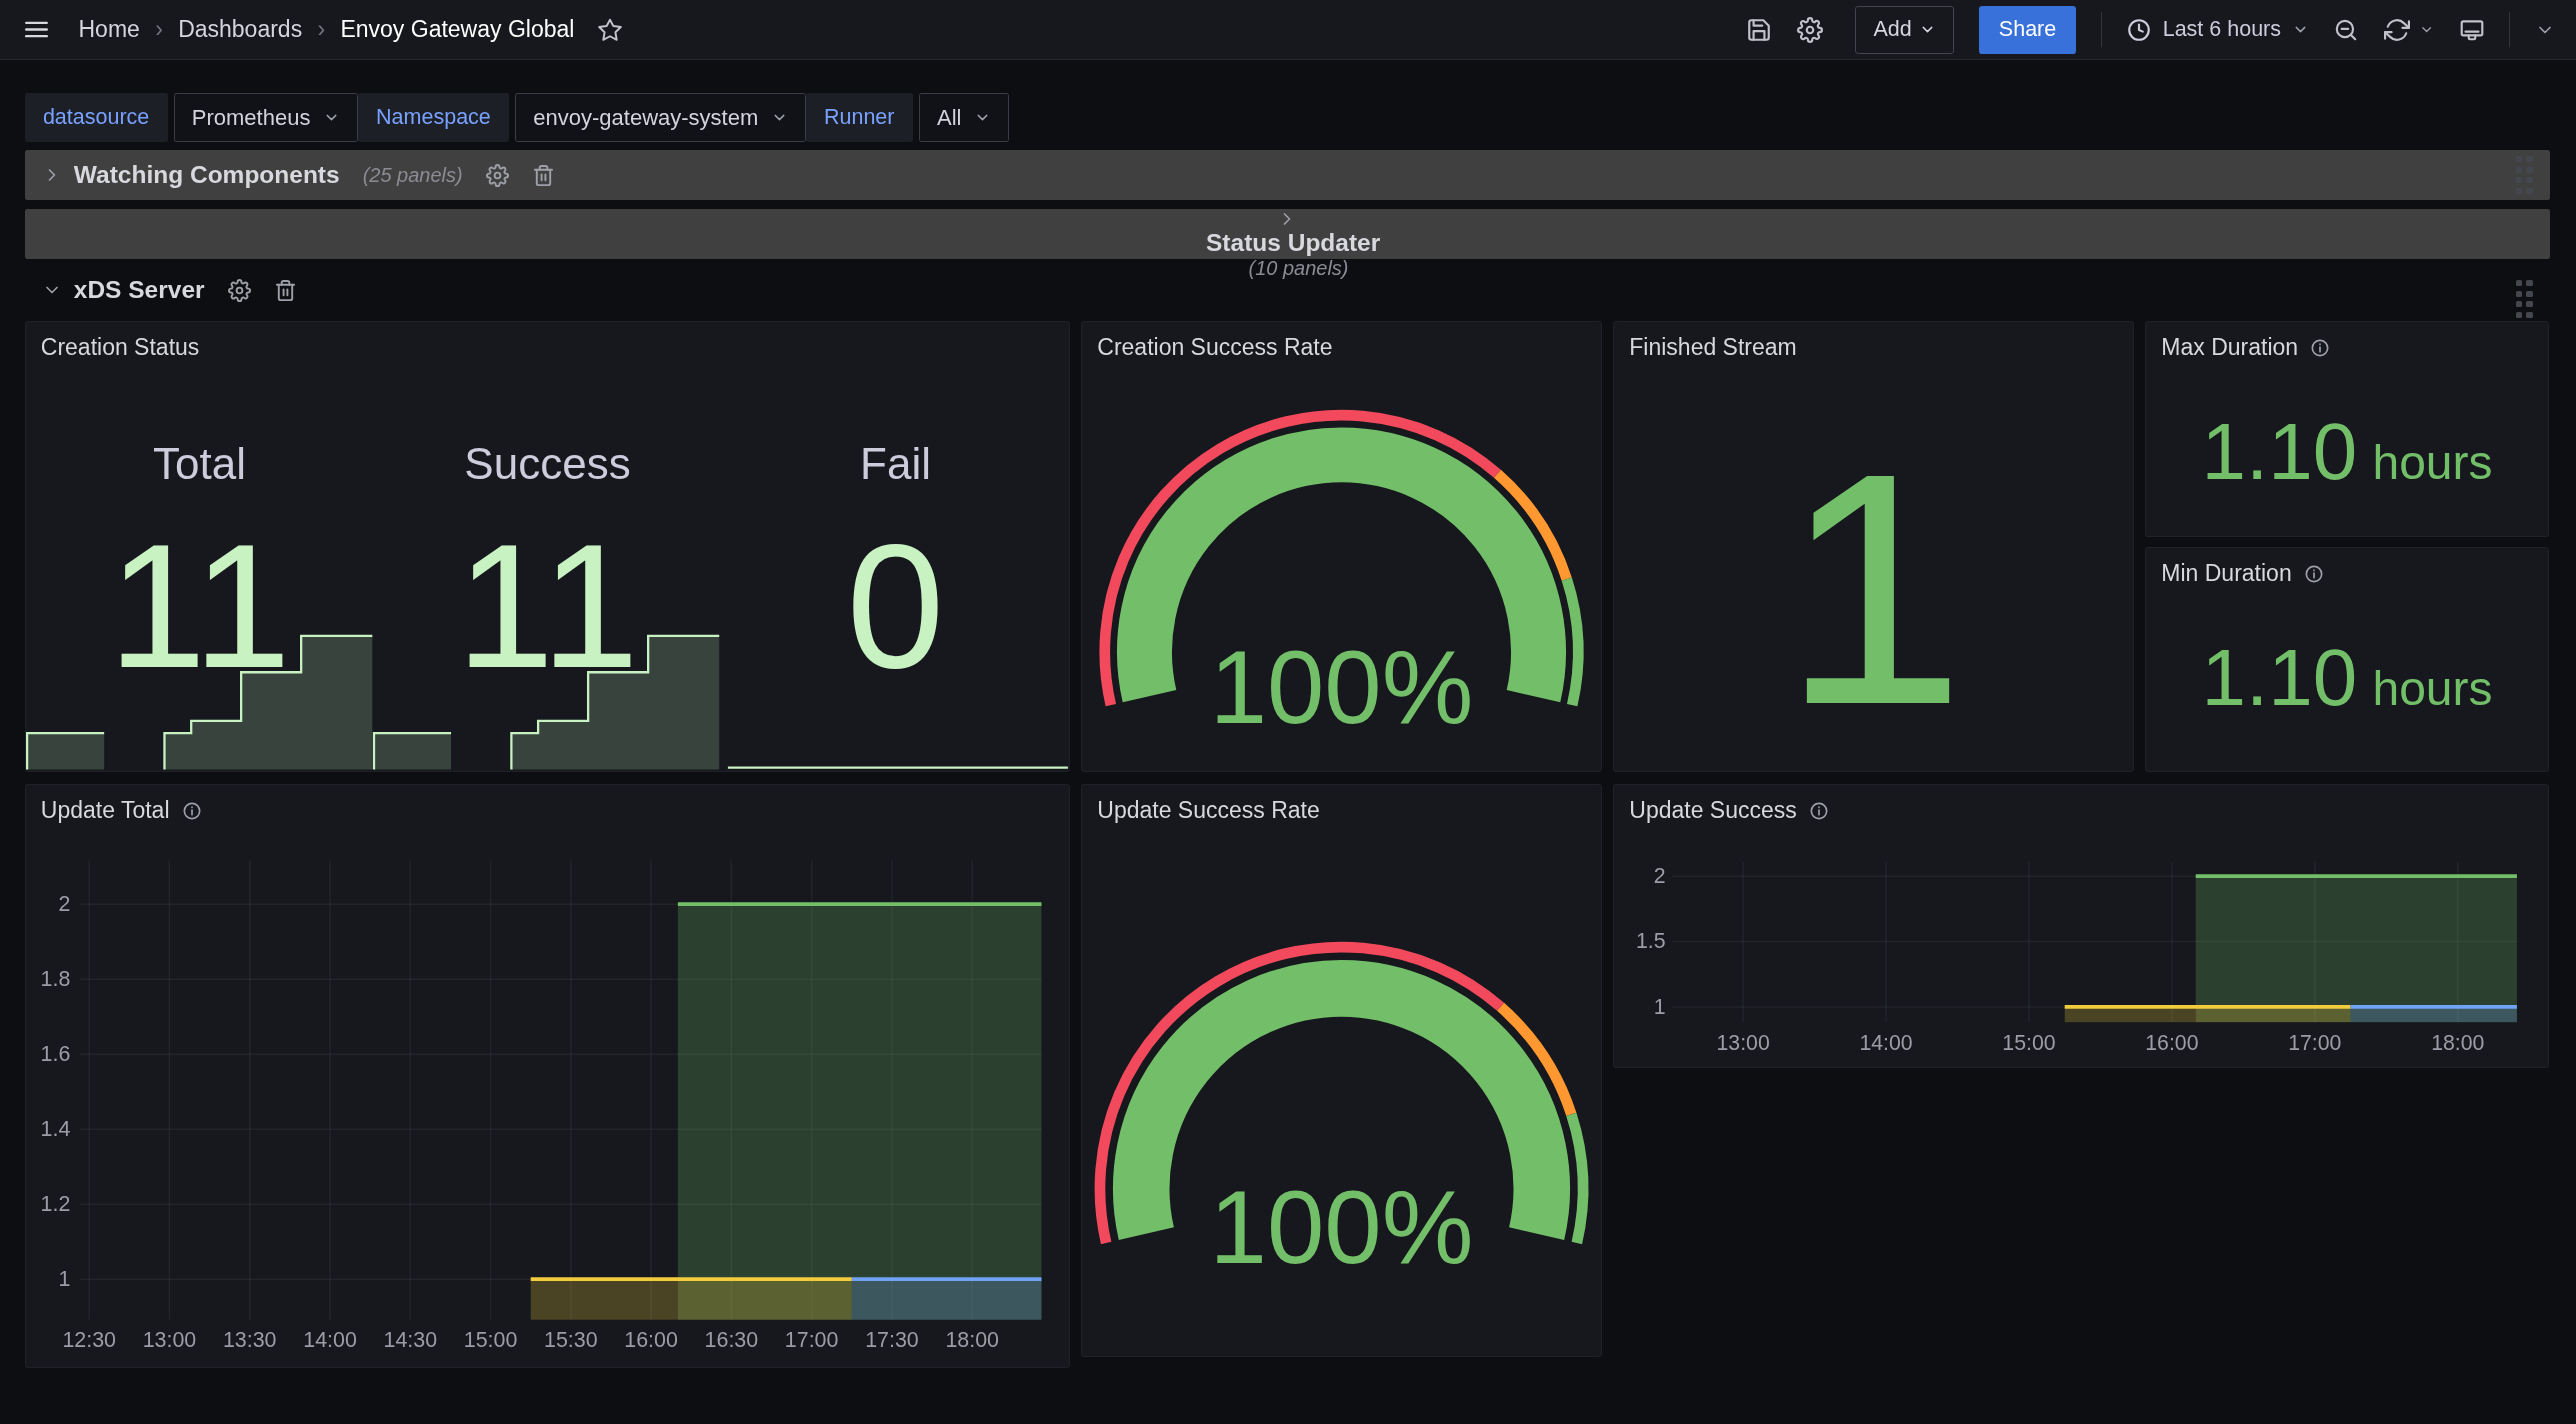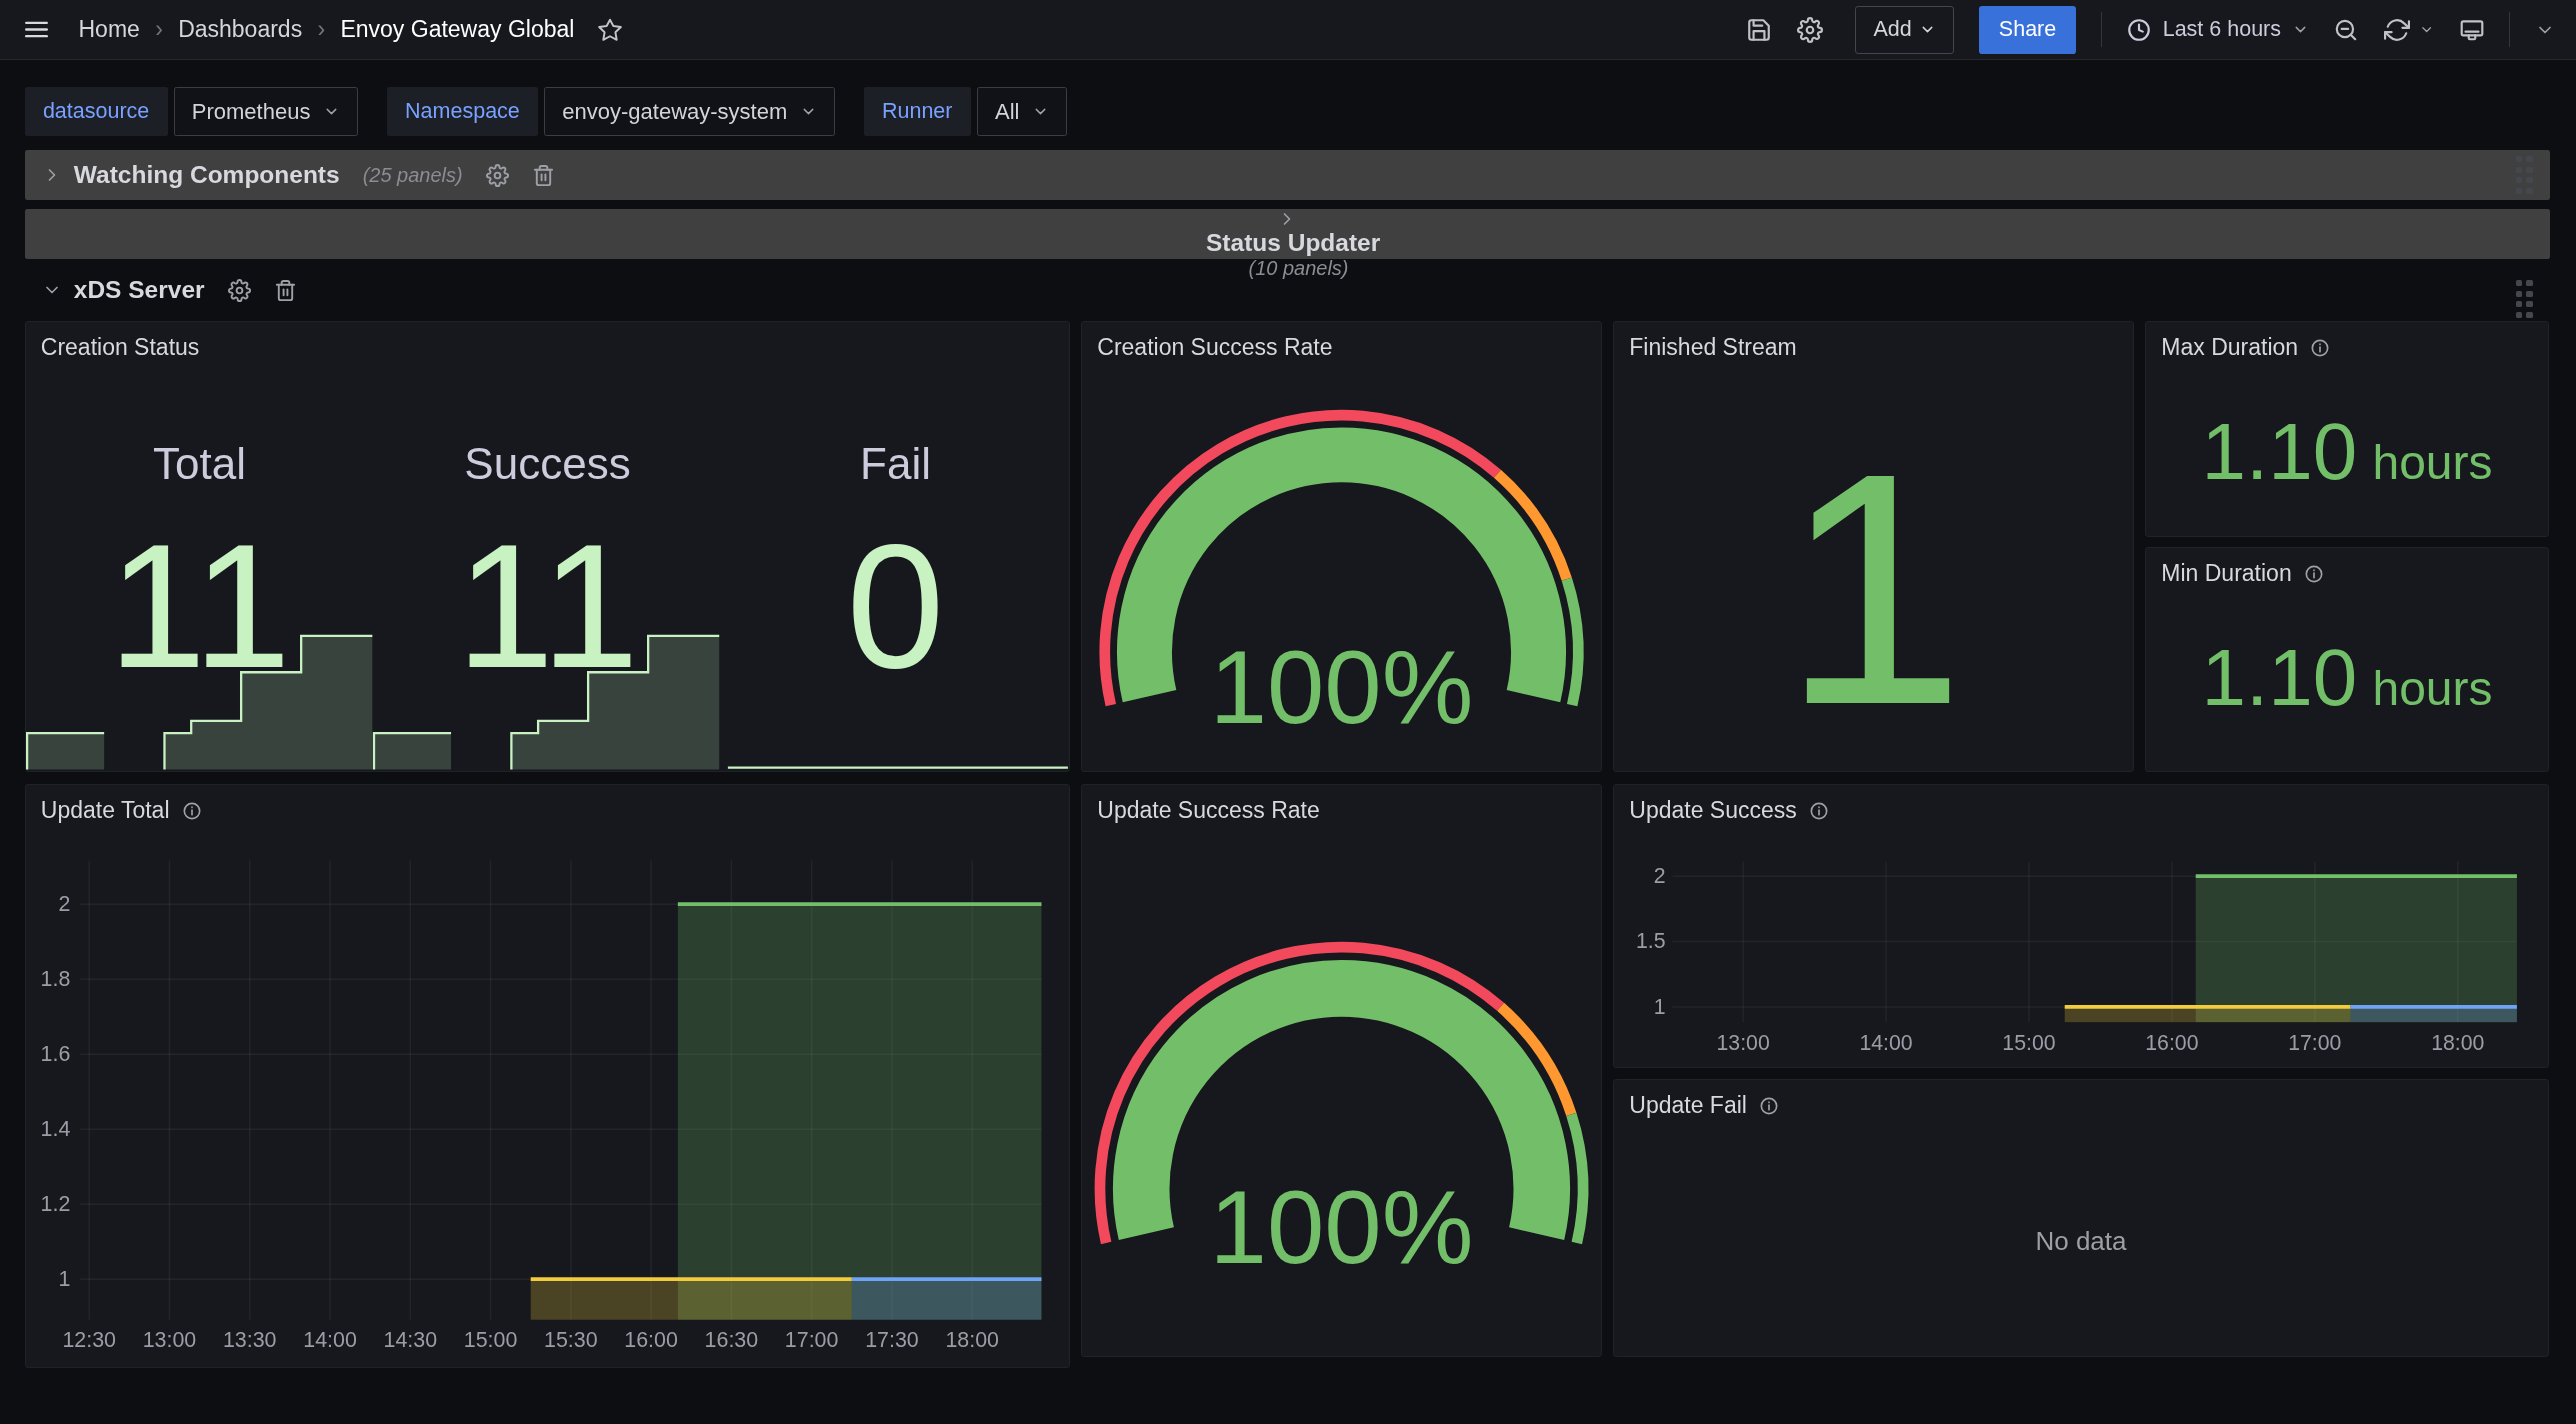--- a/index.html
+++ b/index.html
@@ -19,21 +19,21 @@
   .nav-right{margin-left:auto;display:flex;align-items:center;gap:24.5px;color:#C0C1C9;}
   .btn{display:flex;align-items:center;gap:7.7px;height:48px;padding:0 17px;border-radius:3.1px;font-size:21.5px;color:#D5D6DD;box-sizing:border-box;cursor:pointer}
   .btn-outline{border:0.8px solid #44464E;background:#16181D;}
   .btn-primary{background:#3871D9;color:#FFFFFF;font-weight:500;padding:0 20px;}
   .vsep{width:0.8px;height:35px;background:#33353B;}
   .timepick{display:flex;align-items:center;gap:10.7px;color:#CCCCDC;font-size:21.5px;cursor:pointer}
   .chev{width:17px;height:17px}
   .refresh-group{display:flex;align-items:center;gap:9.2px;cursor:pointer}
 
   
-  .varbar{position:absolute;left:24.5px;top:87px;display:flex;align-items:center;gap:29px;justify-content:space-between;}
+  .varbar{position:absolute;left:24.5px;top:93px;display:flex;align-items:center;justify-content:space-between;}
   .vargroup{display:flex;align-items:center;gap:6.1px;}
   .varlabel{height:49px;display:flex;align-items:center;padding:0 18.4px;background:#1C1F26;border-radius:2.3px;color:#79A1FF;font-size:21.5px;cursor:default}
   .varvalue{height:49px;display:flex;align-items:center;gap:12.3px;padding:0 17px;background:#101218;border:0.8px solid #3A3D45;border-radius:2.3px;color:#D3D4DB;font-size:22px;box-sizing:border-box;cursor:pointer}
   .varvalue .chev{color:#9EA0A8}
 
   
   .rowhdr{position:absolute;display:flex;align-items:center;padding:0 17px;box-sizing:border-box;border-radius:2.3px;}
   .rowhdr.filled{background:#404040;}
   .row-chev{color:#9EA0A8;display:flex}
   .row-title{font-size:24.5px;font-weight:700;color:#D8D9DE;margin-left:12.3px;cursor:pointer}
@@ -478,26 +478,15 @@
         <text x="64" y="129" text-anchor="end" font-size="28" fill="rgba(208,208,220,0.72)">2</text>
         <rect x="761.441" y="120" width="422.55899999999997" height="192" fill="#73BF69" opacity="0.24"></rect>
         <rect x="589.0765" y="292" width="376.068" height="20" fill="#F2CC3C" opacity="0.24"></rect>
         <rect x="965.1445" y="292" width="218.8555" height="20" fill="#6FA3F5" opacity="0.24"></rect>
         <line x1="761.441" x2="1184" y1="120" y2="120" stroke="#73BF69" stroke-width="5"></line>
         <line x1="589.0765" x2="965.1445" y1="292" y2="292" stroke="#F2CC3C" stroke-width="5"></line>
         <line x1="965.1445" x2="1184" y1="292" y2="292" stroke="#6FA3F5" stroke-width="5"></line>
       </svg>
   </div>
 
-  <div class="panel" style="left:1613px;top:1079px;width:936px;height:278px;">
-    <div class="ptitle">
-      <span>Update Fail</span>
-      <span class="pinfo">
-          <svg class="ic ic-sm" viewBox="0 0 26 26" width="20" height="20">
-            <use href="#i-info"></use>
-          </svg>
-        </span>
-    </div>
-    <div class="nodata">No data</div>
-  </div>
 
 </div>
 
 
 </body></html>

